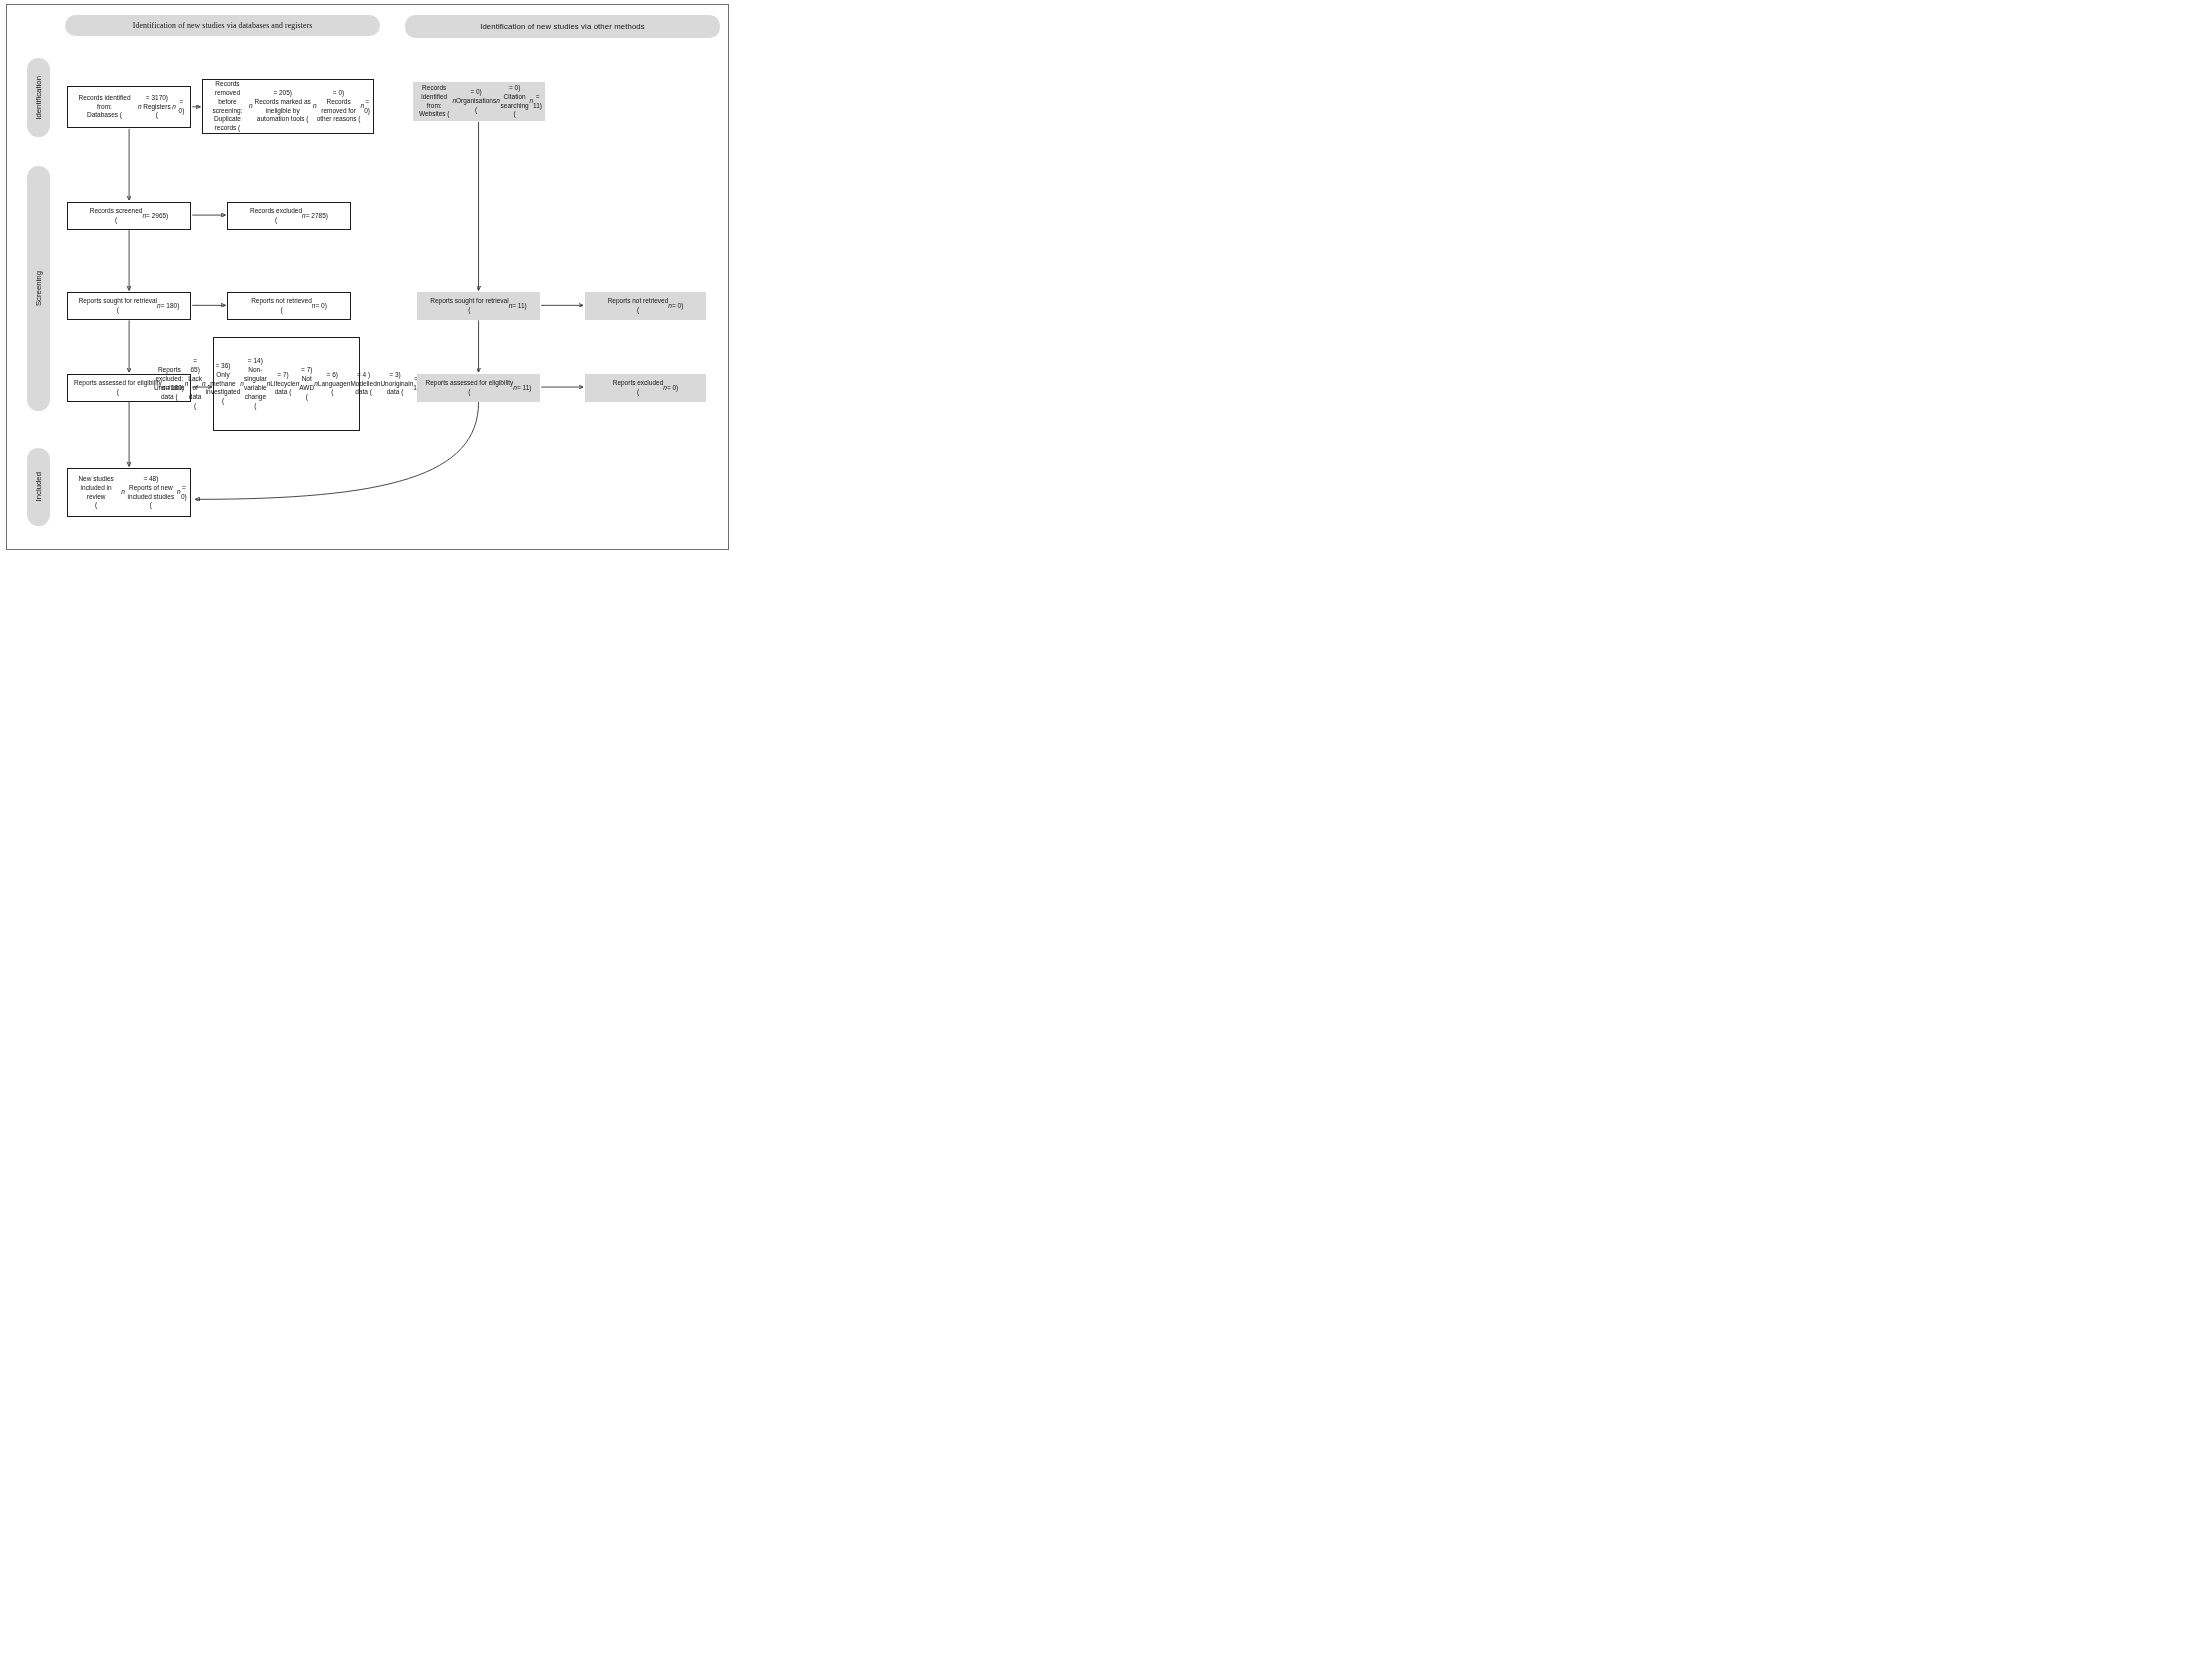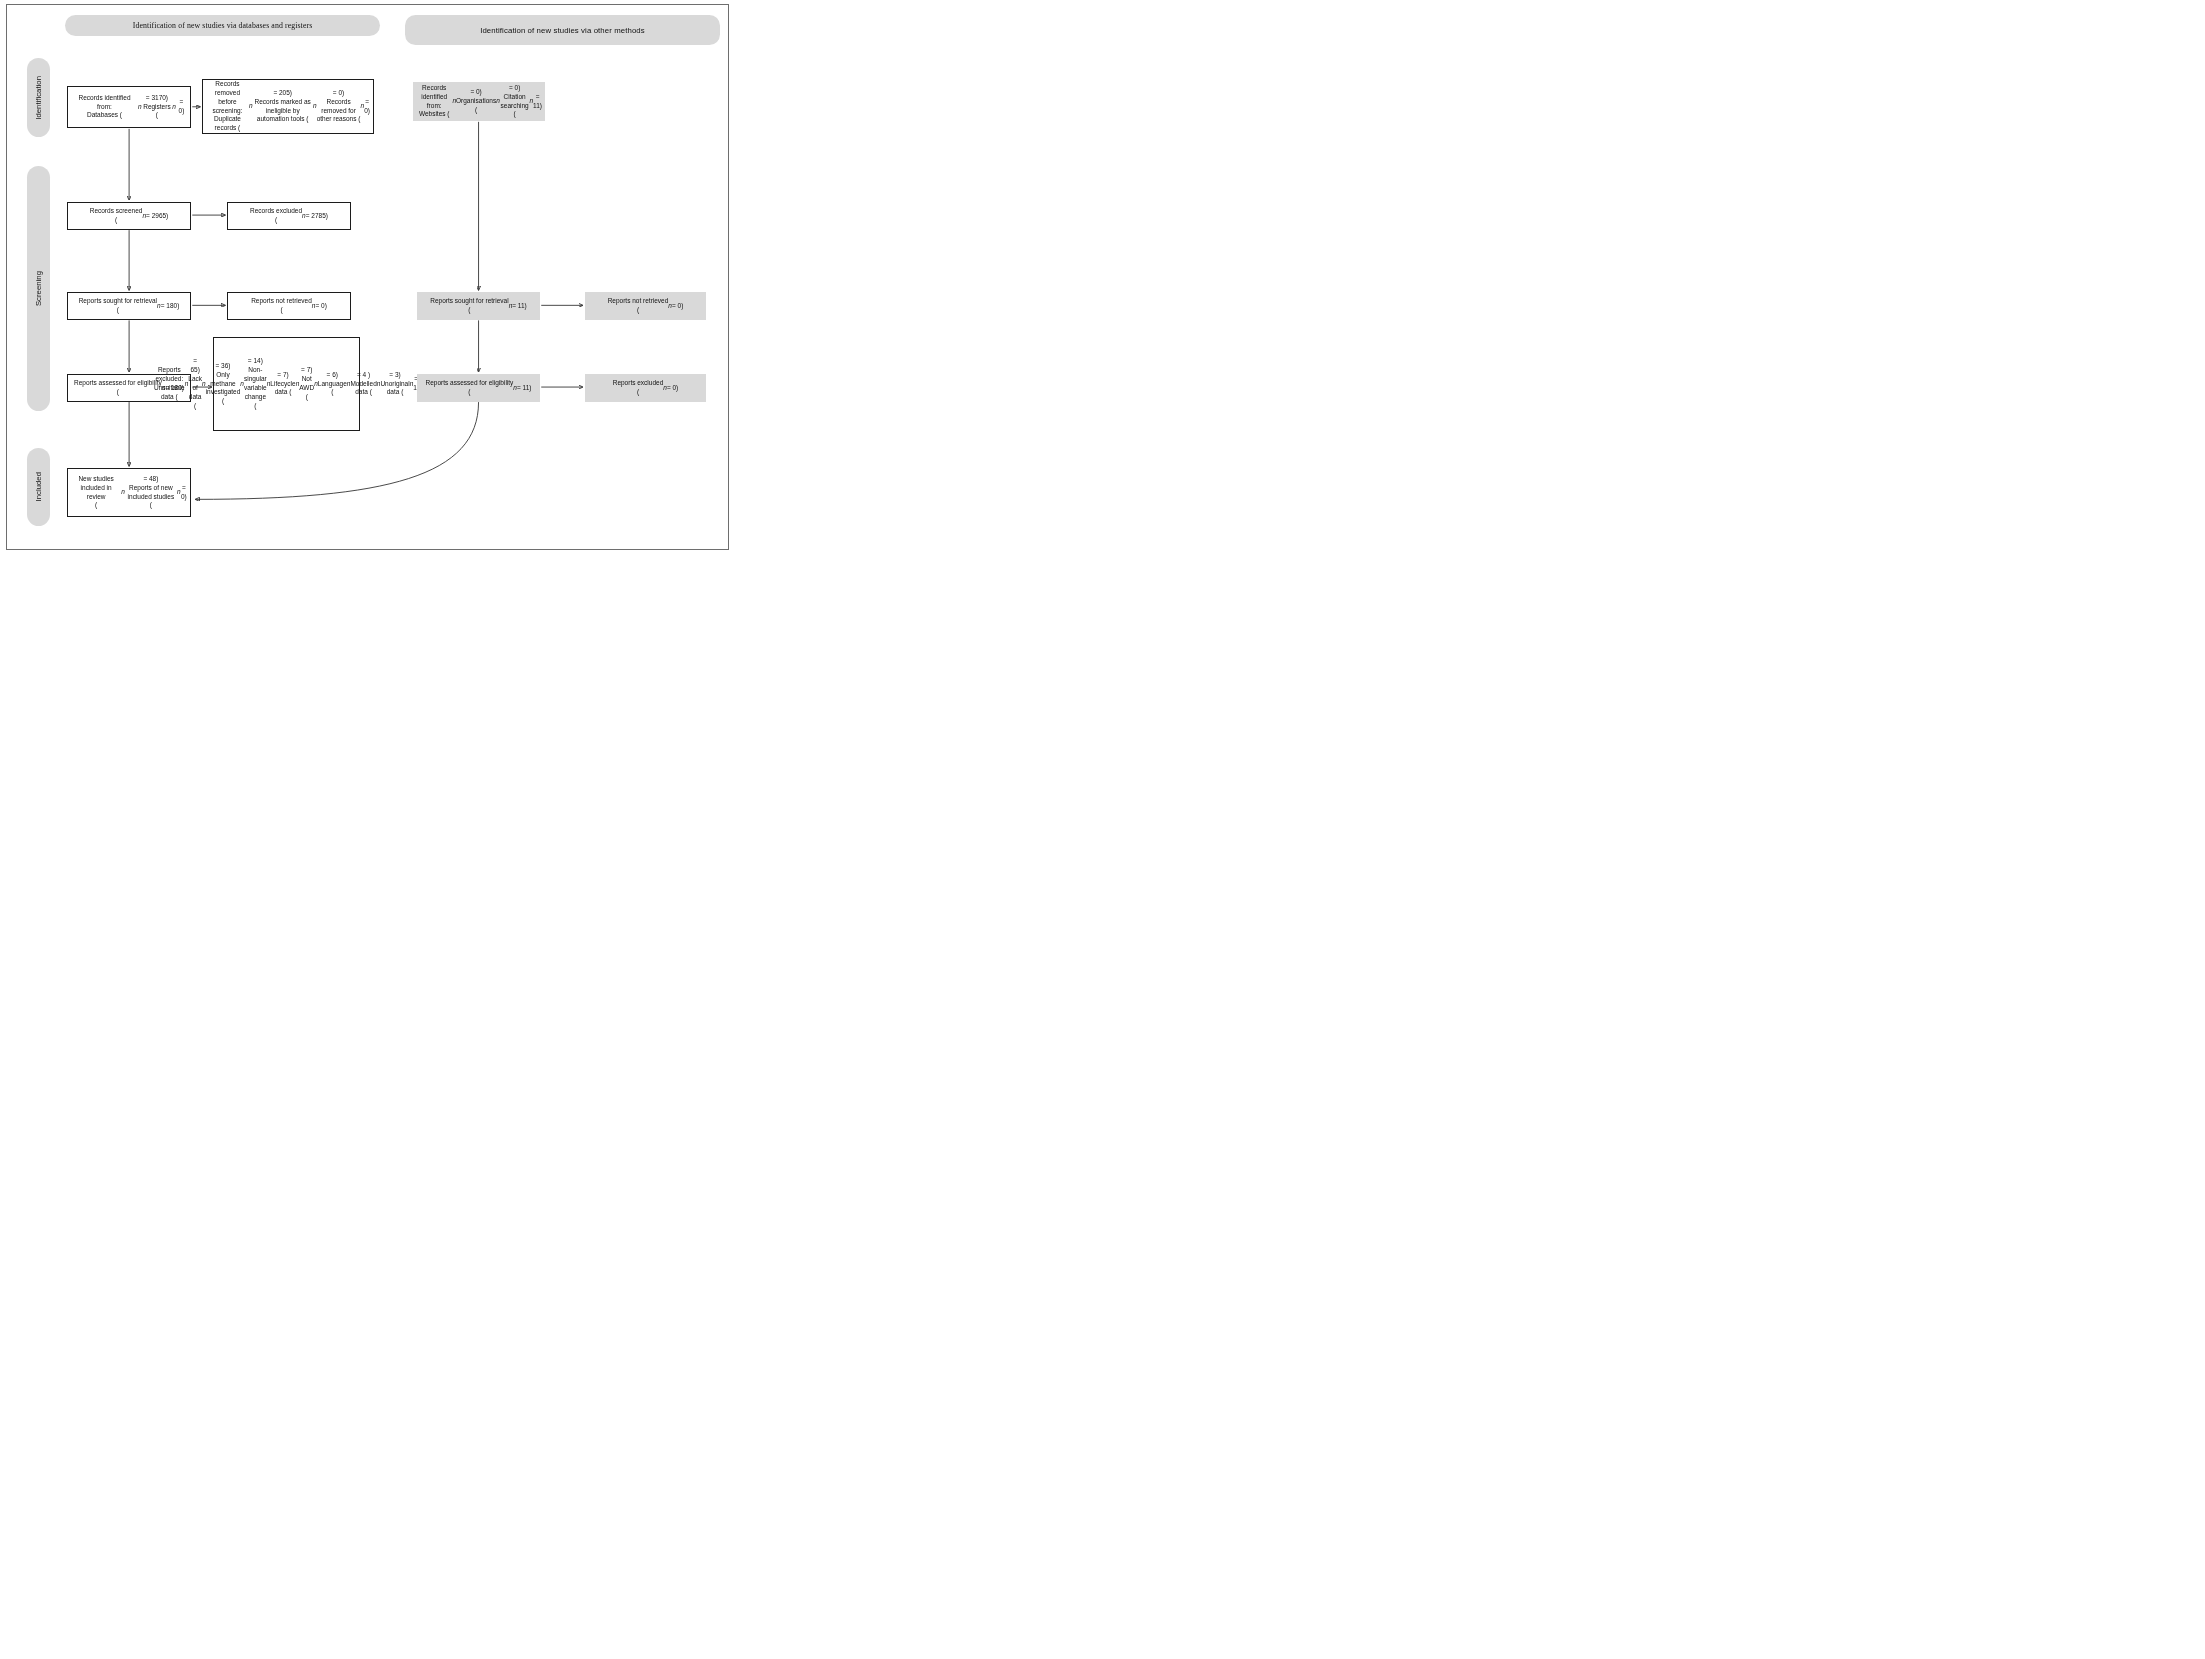--- a/index.html
+++ b/index.html
@@ -75,21 +75,21 @@
   }
 </style>
 </head>
 <body>
 
 <div class="canvas">
 
   <div class="frame"></div>
 
   <div class="pill" style="left:65px; top:15px; width:315px; height:20.6px;font-family:Liberation Serif, serif;">Identification of new studies via databases and registers</div>
-  <div class="pill" style="left:405px; top:15px; width:315px; height:30px;">Identification of new studies via other methods</div>
+  <div class="pill" style="left:405px; top:15px; width:315px; height:23px;">Identification of new studies via other methods</div>
 
   <div class="stage-pill" style="left:26.6px; top:58px; width:23px; height:79px;">
     <span>Identification</span>
   </div>
   <div class="stage-pill" style="left:26.6px; top:166px; width:23px; height:245px;">
     <span>Screening</span>
   </div>
   <div class="stage-pill" style="left:26.6px; top:448px; width:23px; height:78px;">
     <span>Included</span>
   </div>

